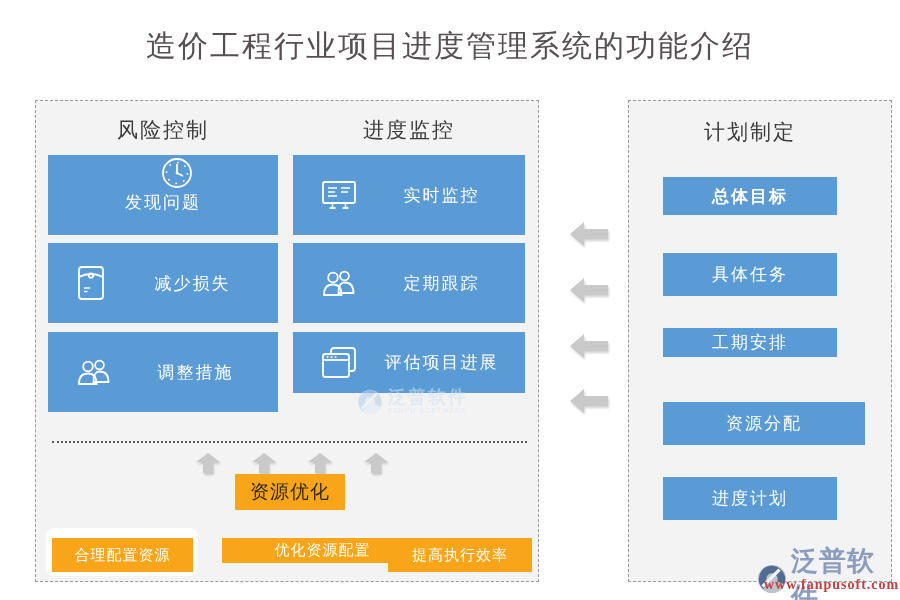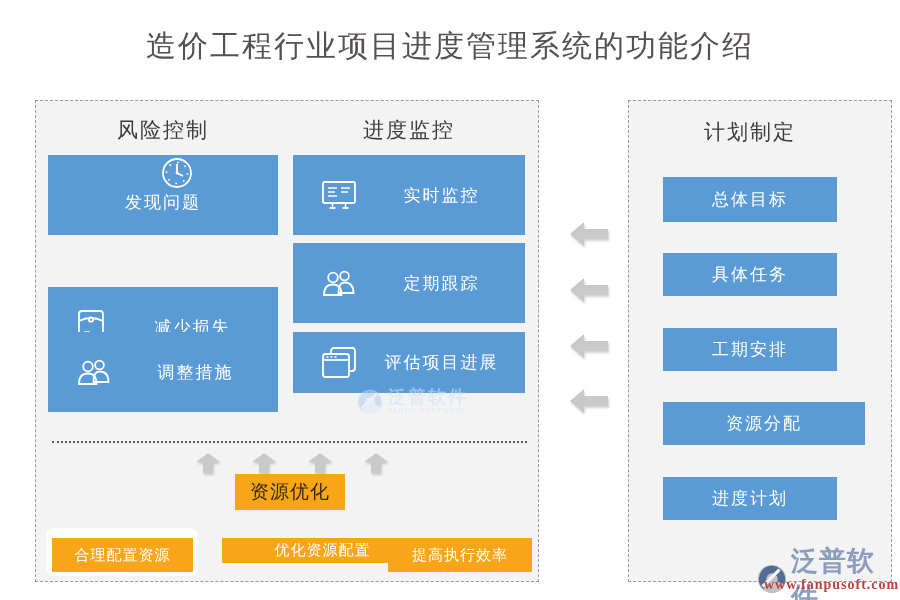--- a/index.html
+++ b/index.html
@@ -66,21 +66,21 @@
         <circle cx="18" cy="18" r="14"></circle>
         <circle cx="18" cy="18" r="10.5" stroke-width="1.6" stroke-dasharray="1.6 6.6"></circle>
         <line x1="18" y1="18" x2="18" y2="9"></line>
         <line x1="18" y1="18" x2="24" y2="21"></line>
         <circle cx="18" cy="18" r="1.4" fill="#fff" stroke="none"></circle>
       </svg>
     </span>
     <span class="lbl">发现问题</span>
   </div>
 
-  <div class="abs bluebox" style="left:48px;top:243px;width:230px;height:80px;margin-top:44px;">
+  <div class="abs bluebox" style="left:48px;top:243px;width:230px;height:80px;">
     <span class="icon">
       <svg width="32" height="38" viewBox="0 0 32 38" fill="none" stroke="#ffffff" stroke-width="1.8">
         <rect x="4" y="3" width="24" height="32" rx="3"></rect>
         <path d="M4 13 Q16 7 28 13"></path>
         <circle cx="16" cy="11.5" r="2.2"></circle>
         <line x1="9" y1="24" x2="15" y2="24" stroke-width="1.4"></line>
         <line x1="9" y1="27.5" x2="12.5" y2="27.5" stroke-width="1.4"></line>
       </svg>
     </span>
     <span class="lbl">减少损失</span>
@@ -197,27 +197,27 @@
   </span>
   <span class="abs arrow" style="left:570px;top:389px;">
     <svg width="38" height="24" viewBox="0 0 38 24">
         <polygon points="0,12 14,0 14,7 38,7 38,17 14,17 14,24" fill="#c9c9c9"></polygon>
       </svg>
   </span>
 
   <div id="right-panel" class="abs panel"></div>
   <div class="abs col-header" style="left:663px;top:118px;width:174px;">计划制定</div>
 
-  <div class="abs planbox" style="left:663px;top:177px;width:174px;height:45px;">
+  <div class="abs planbox" style="left:663px;top:177px;width:174px;height:38px;font-weight:bold;">
     <span>总体目标</span>
   </div>
   <div class="abs planbox" style="left:663px;top:253px;width:174px;height:43px;">
     <span>具体任务</span>
   </div>
-  <div class="abs planbox" style="left:663px;top:328px;width:174px;height:43px;">
+  <div class="abs planbox" style="left:663px;top:328px;width:174px;height:29px;">
     <span>工期安排</span>
   </div>
   <div class="abs planbox" style="left:663px;top:402px;width:202px;height:43px;">
     <span>资源分配</span>
   </div>
   <div class="abs planbox" style="left:663px;top:477px;width:174px;height:43px;">
     <span>进度计划</span>
   </div>
 
   <div id="center-watermark" class="abs" style="left:356px;top:388px;">

